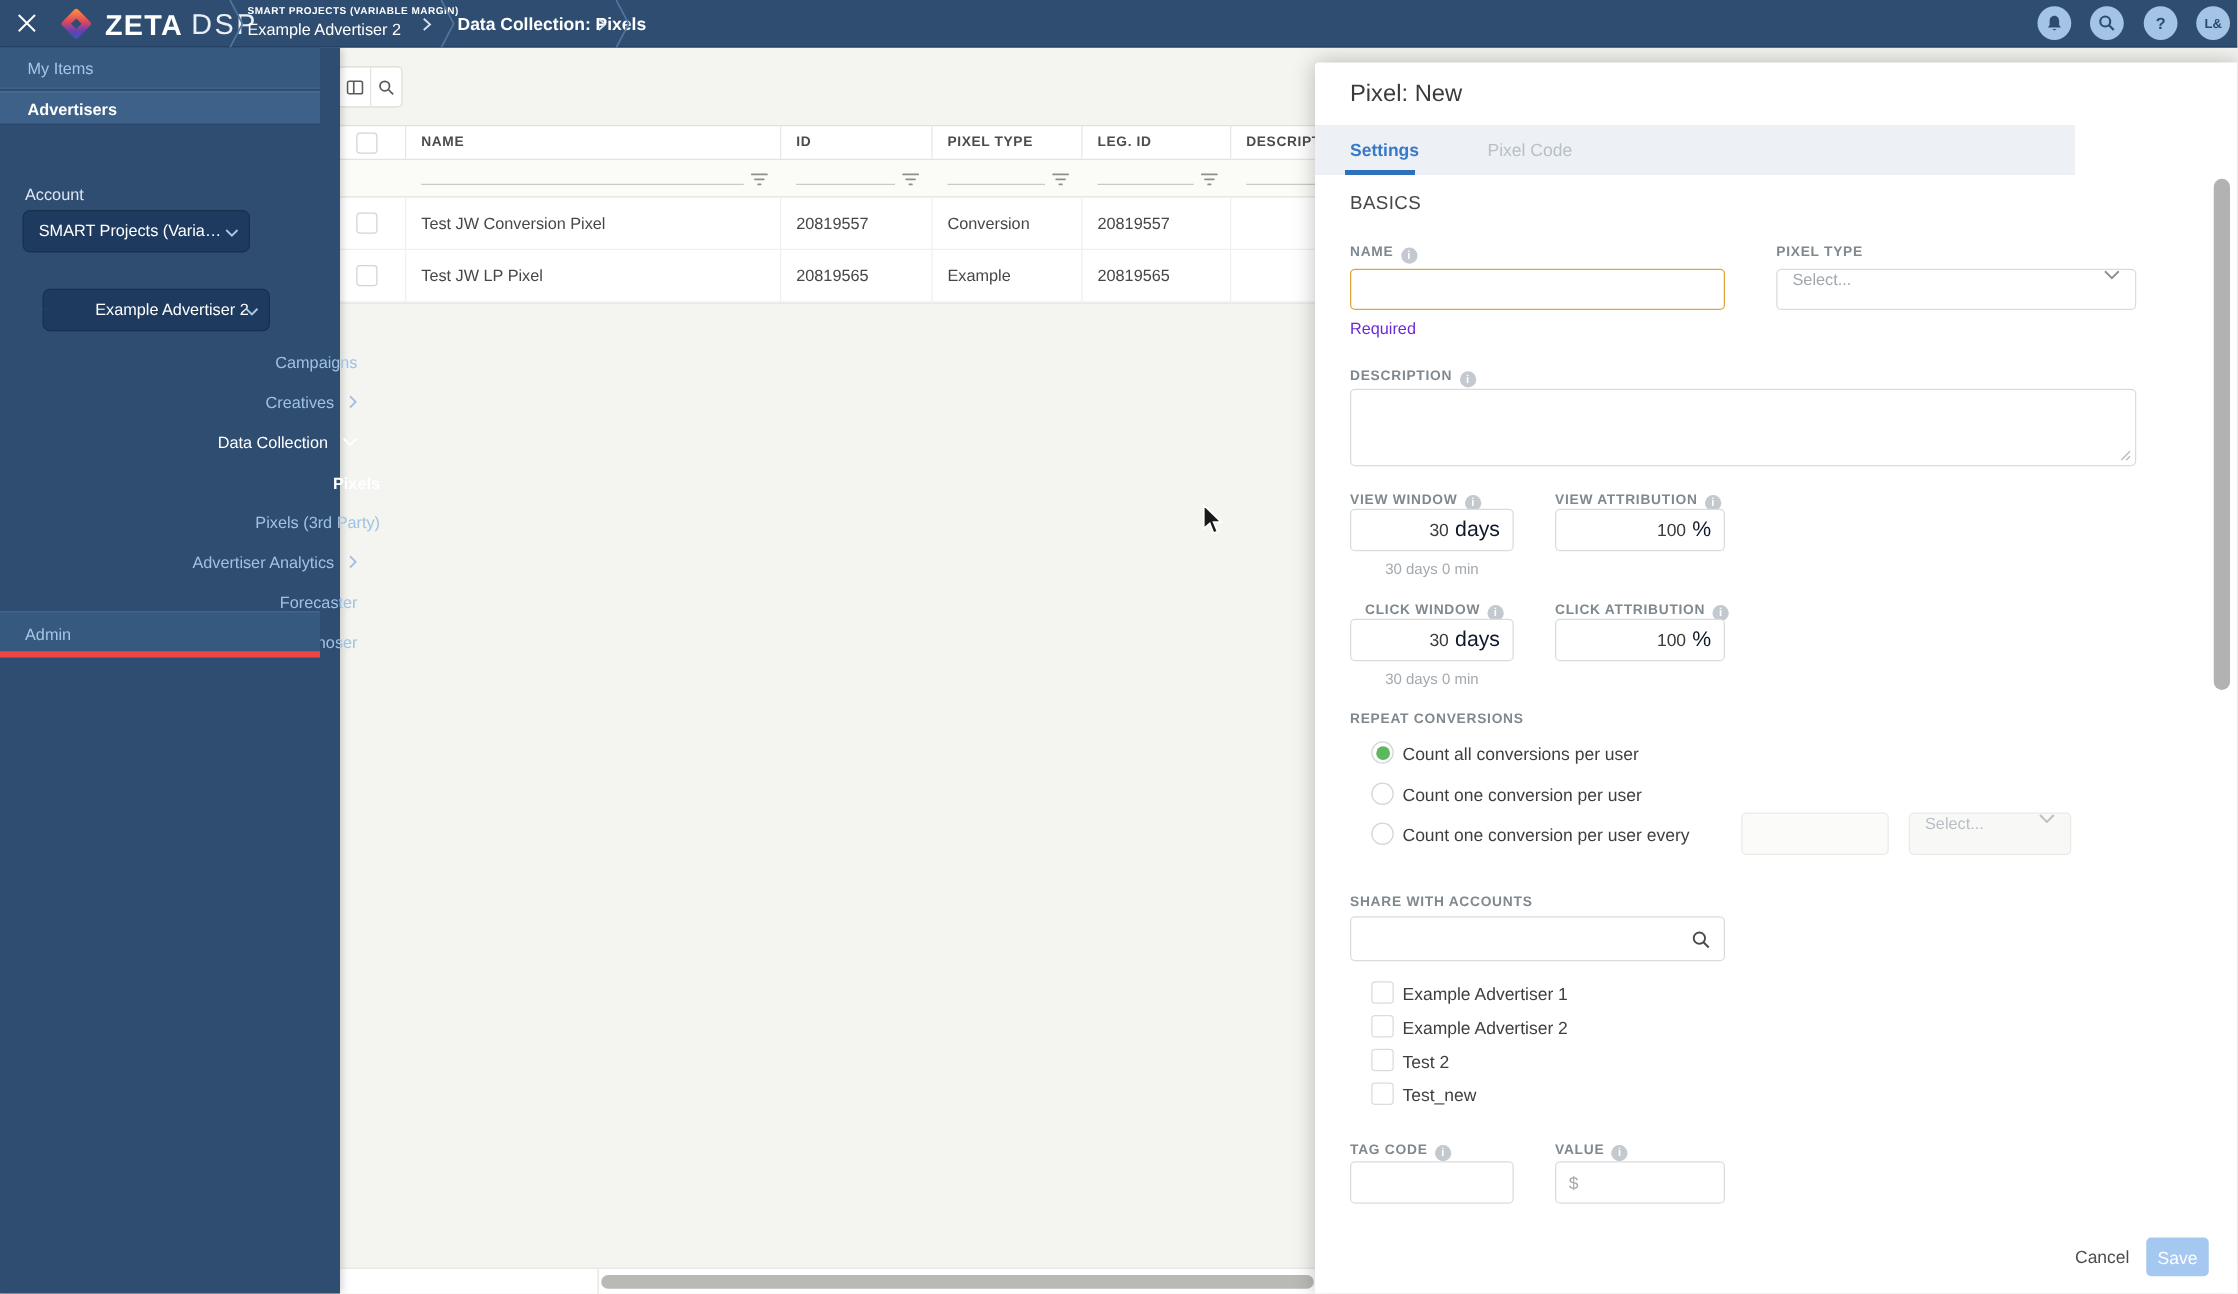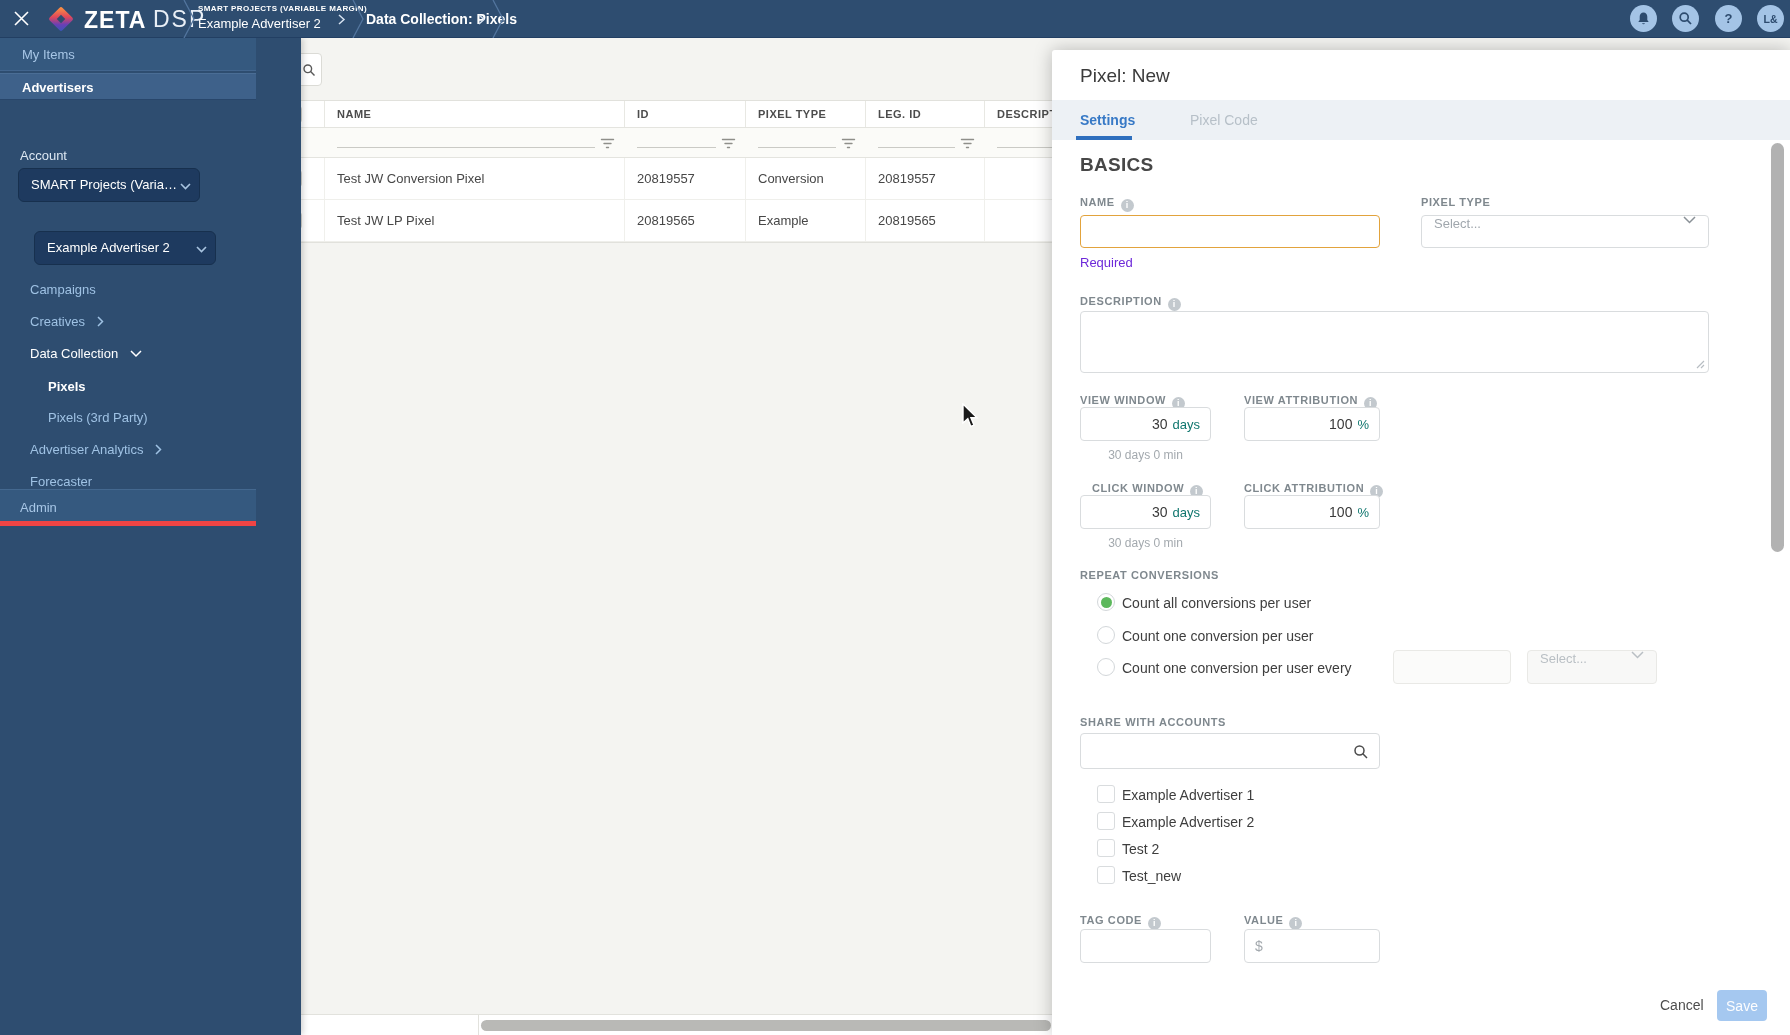--- a/index.html
+++ b/index.html
@@ -21,22 +21,22 @@
   .crumb-eyebrow { font-size:8px; font-weight:bold; letter-spacing:.4px; color:#fff; white-space:nowrap; }
   .crumb-label { margin-top:3px; font-size:13px; color:#fff; white-space:nowrap; }
   .crumb2 { position:absolute; left:366px; top:0; line-height:38px; font-size:14px; font-weight:bold; color:#fff; cursor:pointer; }
   .crumb-chev { position:absolute; top:14px; }
   .tb-btn { position:absolute; top:5px; width:27px; height:27px; border-radius:50%; background:#a4c4e6; border:none;
             display:flex; align-items:center; justify-content:center; cursor:pointer;
             color:#2d4b6e; font-weight:bold; font-size:13px; font-family:"Liberation Sans",sans-serif; }
   .tb-help::after { content:"?"; }
 
   
-  .sidebar { position:absolute; left:0; top:38px; width:301px; height:997px; background:#2e4d70;
-             box-shadow:2px 0 6px rgba(0,0,0,.18); z-index:10; }
+  .sidebar { position:absolute; left:0; top:38px; width:272px; height:997px; background:#2e4d70;
+             box-shadow:2px 0 6px rgba(0,0,0,.18); z-index:10;text-align:right; }
   .sb-row { position:absolute; left:0; width:256px; cursor:pointer; }
   .sb-myitems { top:0; height:33px; background:#35597f; border-bottom:1px solid #42658e; }
   .sb-myitems span { position:absolute; left:22px; line-height:33px; font-size:13px; color:#a7c6e6; }
   .sb-advertisers { top:35px; height:27px; background:#3e618a; border-top:1px solid #4a6d95; border-bottom:1px solid #28466b; }
   .sb-advertisers span { position:absolute; left:22px; line-height:27px; font-size:13px; font-weight:bold; color:#fff; }
   .sb-label { position:absolute; font-size:13px; color:#dce7f2; }
   .sb-select { position:absolute; width:182px; height:34px; background:#1e3a5f; border:1px solid #17304e; border-radius:6px; cursor:pointer; }
   .sb-select .txt { position:absolute; left:12px; top:0; width:152px; line-height:32px; font-size:13px; color:#fff;
                     white-space:nowrap; overflow:hidden; text-overflow:ellipsis; }
   .sb-select svg { position:absolute; right:8px; top:14px; }
@@ -74,40 +74,40 @@
   .gcheck { width:17px; height:17px; border:1.5px solid #d4d4cf; border-radius:3px; background:#fff; cursor:pointer; }
 
   .hscroll-zone { position:absolute; left:0; top:976px; width:1534px; height:21px; background:#fff; border-top:1px solid #e2e2dd; }
   .hscroll-divider { position:absolute; left:222px; top:0; height:21px; border-left:1px solid #e2e2dd; }
   .hscroll-thumb { position:absolute; left:225px; top:5px; width:570px; height:11px; background:#b9b9b6; border-radius:6px; cursor:pointer; }
 
   
   .panel { position:absolute; left:1052px; top:50px; width:738px; height:985px; background:#fff;
            box-shadow:0 0 18px rgba(0,0,0,.25); border-radius:3px 0 0 0; z-index:20; }
   .p-title { position:absolute; left:28px; top:15px; font-size:19px; color:#3b3b3b; }
-  .p-tabbar { position:absolute; left:0; top:50px; width:738px; height:40px; background:#edf1f5; }
+  .p-tabbar { position:absolute; left:0; top:50px; width:608px; height:40px; background:#edf1f5; }
   .p-tab-settings { position:absolute; left:28px; top:0; line-height:40px; font-size:14px; font-weight:bold; color:#3779c6; cursor:pointer; }
   .p-tab-underline { position:absolute; left:24px; top:36px; width:56px; height:4px; background:#2e6fbe; }
   .p-tab-code { position:absolute; left:138px; top:0; line-height:40px; font-size:14px; color:#b7c0c8; cursor:default; }
-  .p-basics { position:absolute; left:28px; top:104px; font-size:19px; font-weight:bold; color:#474747; letter-spacing:.3px; }
+  .p-basics { position:absolute; left:28px; top:104px; font-size:15px; font-weight:normal; color:#474747; letter-spacing:.3px; }
   .flabel { position:absolute; font-size:11px; font-weight:bold; color:#7f888e; letter-spacing:.6px; white-space:nowrap; }
   .info { display:inline-block; width:13px; height:13px; border-radius:50%; background:#c3c9ce; color:#fff;
           font-size:9px; font-weight:bold; text-align:center; line-height:13px; margin-left:6px; vertical-align:-2px; }
   .info::after { content:"i"; }
   .tinput { position:absolute; border:1px solid #d9dcde; border-radius:4px; background:#fff; }
   input.raw, textarea.raw { width:100%; height:100%; border:none; outline:none; background:transparent;
           font-family:"Liberation Sans",sans-serif; font-size:14px; color:#3a3a3a; padding:6px 10px; resize:none; }
   .warn { border:1.5px solid #e2a33d; }
   .required-msg { position:absolute; left:28px; top:205px; font-size:13px; color:#6d28d9; }
   .fselect { position:absolute; border:1px solid #d9dcde; border-radius:4px; background:#fff;
              display:flex; align-items:flex-start; justify-content:space-between; padding:0 12px; cursor:pointer; }
   .ph { font-size:13px; color:#a0a7ad; }
   .unit-input { display:flex; align-items:center; justify-content:flex-end; gap:5px; padding-right:10px; }
   .val { font-size:14px; color:#3a3a3a; }
-  .unit { font-size:13px; color:#0f766e; }
+  .unit { font-size:17px; color:#0f172a; }
   .helper { position:absolute; width:131px; text-align:center; font-size:12px; color:#a3a9ae; }
   .radio { position:absolute; width:18px; height:18px; border:1.5px solid #d3d7da; border-radius:50%; background:#fff; cursor:pointer; }
   .radio.sel::after { content:""; position:absolute; inset:2.5px; border-radius:50%; background:#5cb85c; }
   .optlabel { position:absolute; font-size:14px; color:#3e3e3e; white-space:nowrap; }
   .dis-input { background:#fbfbfa; border-color:#e9e9e6; }
   .dis-select { background:#f8f8f7; border-color:#e9e9e6; cursor:default; }
   .dis-select .ph { color:#b9bfc4; }
   .searchbox { position:absolute; left:28px; top:683px; width:300px; height:36px; border:1px solid #d9dcde; border-radius:4px; background:#fff; }
   .searchbox svg { position:absolute; right:10px; top:10px; cursor:pointer; }
   .fcheck { position:absolute; width:18px; height:18px; border:1.5px solid #d9dcde; border-radius:3px; background:#fff; cursor:pointer; }

